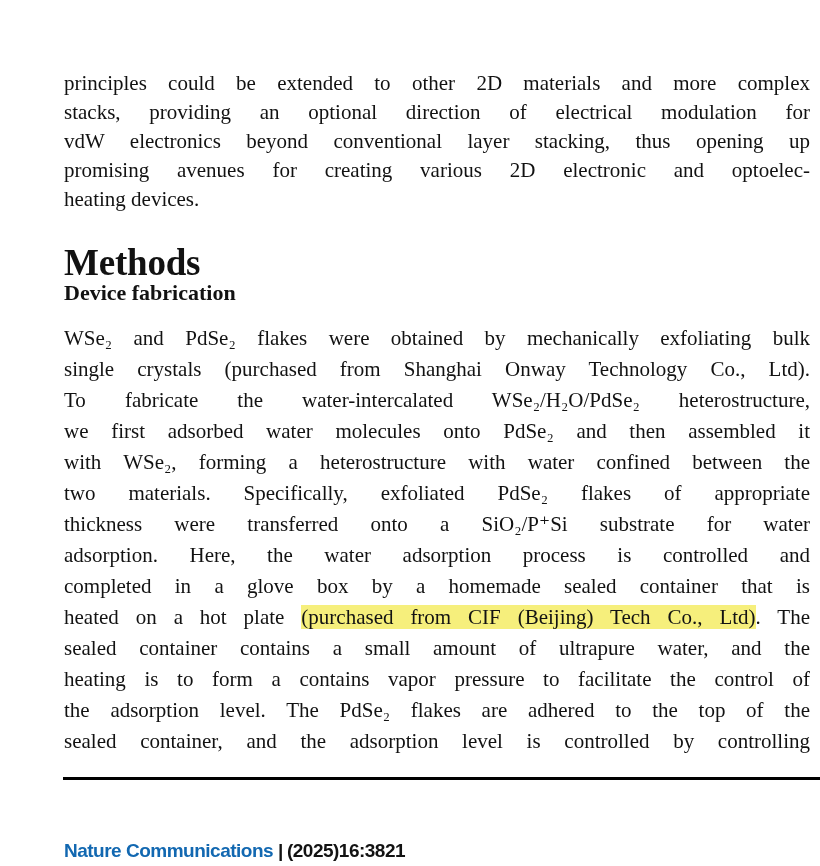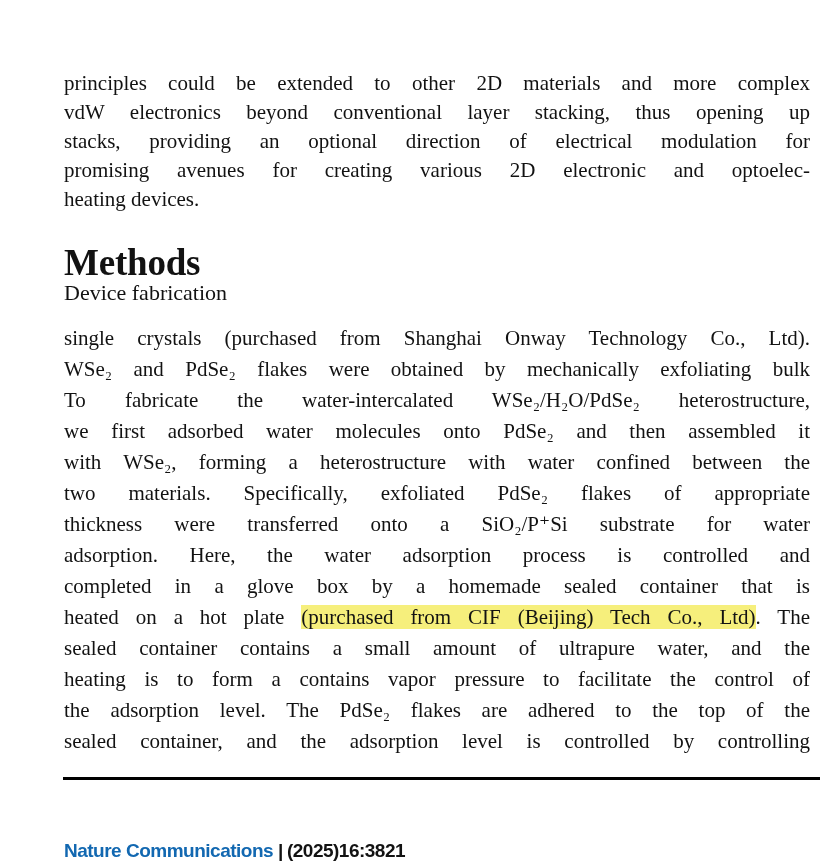--- a/index.html
+++ b/index.html
@@ -40,21 +40,21 @@
   #methods-heading {
     top: 234px;
     font-size: 37px;
     font-weight: bold;
     line-height: 34px;
     letter-spacing: -0.2px;
   }
   #device-heading {
     top: 267px;
     font-size: 22px;
-    font-weight: normal;
+    font-weight: bold;
     line-height: 28px;
   }
   #footer-rule {
     position: absolute;
     left: 63px;
     top: 777px;
     width: 757px;
     height: 3px;
     background: var(--rule);
   }
@@ -78,33 +78,33 @@
     margin: 0 4px 0 5px;
   }
 </style>
 </head>
 <body>
 
 <main>
 
   <section id="para1" class="col para">
       <div class="line"><span>principles could be extended to other 2D materials and more complex</span></div>
+      <div class="line"><span>stacks, providing an optional direction of electrical modulation for</span></div>
       <div class="line"><span>vdW electronics beyond conventional layer stacking, thus opening up</span></div>
-      <div class="line"><span>stacks, providing an optional direction of electrical modulation for</span></div>
       <div class="line"><span>promising avenues for creating various 2D electronic and optoelec-</span></div>
       <div class="line"><span>heating devices.</span></div>
     </section>
 
   <h1 id="methods-heading" class="col">Methods</h1>
 
   <h2 id="device-heading" class="col">Device fabrication</h2>
 
   <section id="para2" class="col para">
+      <div class="line"><span>WSe₂ and PdSe₂ flakes were obtained by mechanically exfoliating bulk</span></div>
       <div class="line"><span>single crystals (purchased from Shanghai Onway Technology Co., Ltd).</span></div>
-      <div class="line"><span>WSe₂ and PdSe₂ flakes were obtained by mechanically exfoliating bulk</span></div>
       <div class="line"><span>To fabricate the water-intercalated WSe₂/H₂O/PdSe₂ heterostructure,</span></div>
       <div class="line"><span>we first adsorbed water molecules onto PdSe₂ and then assembled it</span></div>
       <div class="line"><span>with WSe₂, forming a heterostructure with water confined between the</span></div>
       <div class="line"><span>two materials. Specifically, exfoliated PdSe₂ flakes of appropriate</span></div>
       <div class="line"><span>thickness were transferred onto a SiO₂/P⁺Si substrate for water</span></div>
       <div class="line"><span>adsorption. Here, the water adsorption process is controlled and</span></div>
       <div class="line"><span>completed in a glove box by a homemade sealed container that is</span></div>
       <div class="line"><span>heated on a hot plate </span><span class="hl">(purchased from CIF (Beijing) Tech Co., Ltd)</span><span>. The</span></div>
       <div class="line"><span>sealed container contains a small amount of ultrapure water, and the</span></div>
       <div class="line"><span>heating is to form a contains vapor pressure to facilitate the control of</span></div>

